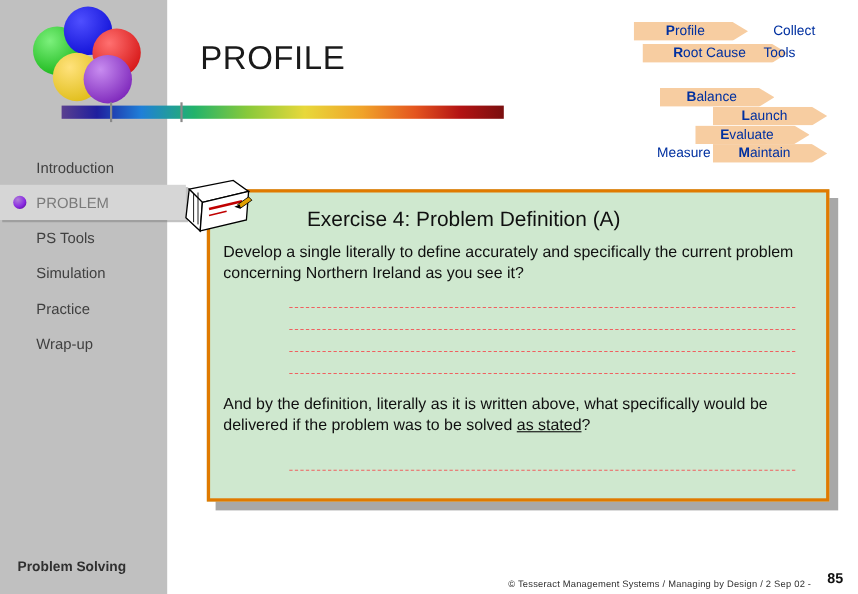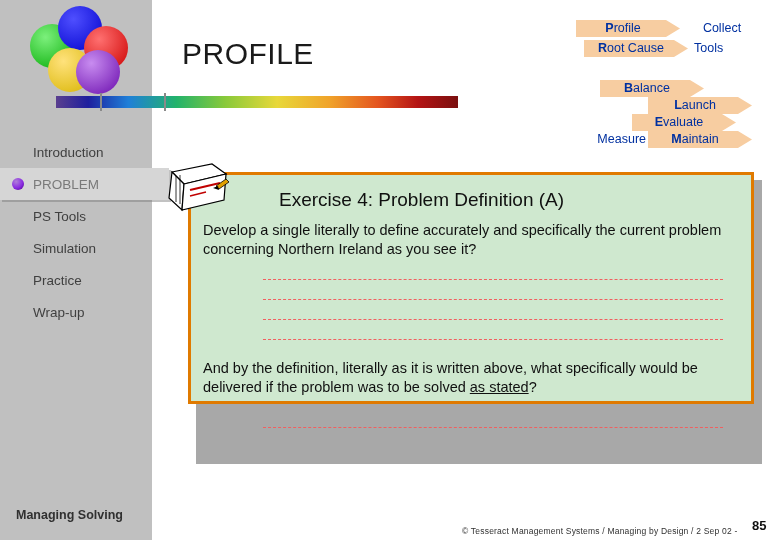--- a/index.html
+++ b/index.html
@@ -76,21 +76,21 @@
   #chev-collect{position:absolute;left:96px;top:10px;width:100px;height:17px;
      line-height:17px;font-size:12.5px;color:#0030a0;text-align:center;}
   #chev-data{position:absolute;left:118px;top:30px;width:60px;height:17px;
      line-height:17px;font-size:12.5px;color:#0030a0;text-align:left;}
   
   #card-shadow{
     position:absolute;left:196px;top:180px;width:566px;height:284px;
     background:#a8a8a8;
   }
   #card{
-    position:absolute;left:188px;top:172px;width:566px;height:232px;
+    position:absolute;left:188px;top:172px;width:566px;height:284px;
     background:#cfe8cf;
     border:3px solid #e07a00;
     box-sizing:border-box;
   }
   #card h2{
     margin:0;
     position:absolute;left:88px;top:14px;
     font-size:19px;font-weight:normal;color:#101010;
   }
   #card .para{
@@ -147,38 +147,38 @@
     <div class="nav-item">
 
       <span>Practice</span>
     </div>
     <div class="nav-item">
 
       <span>Wrap-up</span>
     </div>
   </div>
 
-  <div id="sidebar-footer">Managing Solving</div>
+  <div id="sidebar-footer">Problem Solving</div>
 </div>
 
 <div id="title">PROFILE</div>
 
 <div id="rainbow">
   <div class="tick" style="left:44px;"></div>
   <div class="tick" style="left:108px;"></div>
 </div>
 
 <div id="chevrons">
 
   <div class="chev" style="left:0px;top:10px;width:104px;">
     <div class="bg"></div>
     <div class="txt"><b>P</b><span>rofile</span></div>
   </div>
 
-  <div class="chev" style="left:8px;top:30px;width:104px;">
+  <div class="chev" style="left:8px;top:30px;width:104px;padding-left:28px;">
     <div class="bg"></div>
     <div class="txt"><b>R</b><span>oot Cause</span></div>
   </div>
 
 
   <div class="chev" style="left:24px;top:70px;width:104px;">
     <div class="bg"></div>
     <div class="txt"><b>B</b><span>alance</span></div>
   </div>
 

